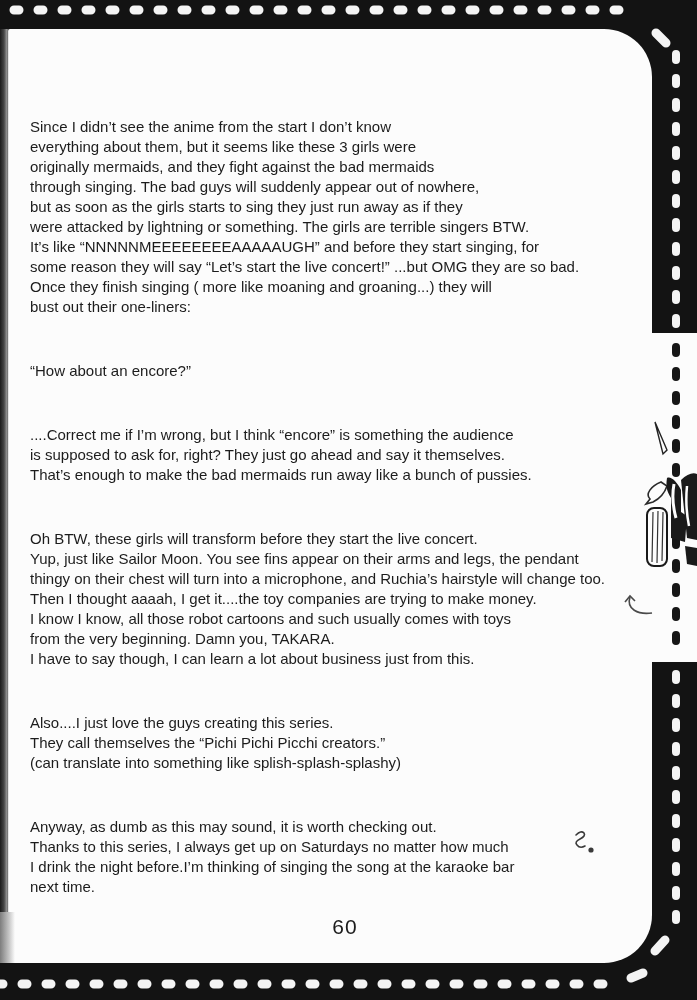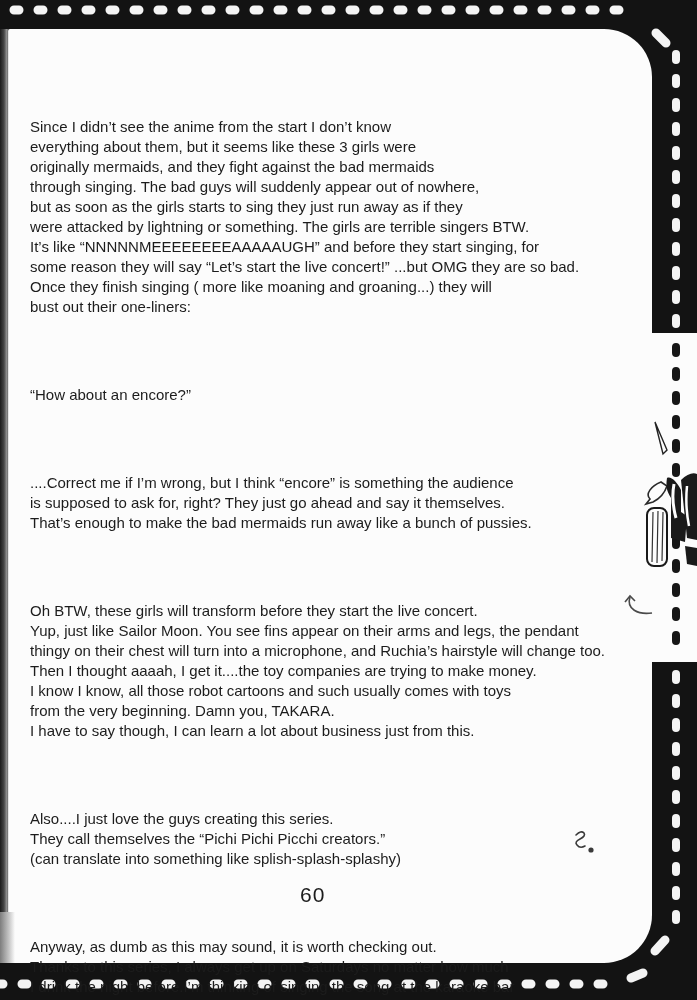--- a/index.html
+++ b/index.html
@@ -31,24 +31,24 @@
     background:linear-gradient(90deg,#7d7d7d 0%,#c6c6c6 60%,rgba(255,255,255,0) 100%);
   }
   .film-overlay{position:absolute;left:0;top:0;}
   
   .text-block{
     position:absolute;left:30px;top:77px;width:640px;
     color:var(--ink,#1c1c1c);
     font-size:15px;line-height:20px;
     white-space:pre;
   }
-  .para + .para{margin-top:28px;}
+  .para + .para{margin-top:4px;}
   .page-number{
-    position:absolute;left:300px;top:883px;width:90px;
-    text-align:left;
+    position:absolute;left:300px;top:915px;width:90px;
+    text-align:center;
     color:var(--ink,#1c1c1c);
     font-size:21px;line-height:24px;letter-spacing:1px;
   }
   .squiggle{position:absolute;left:571px;top:829px;}
   .art-fragment{position:absolute;left:641px;top:420px;}
   .sketch-arrow{position:absolute;left:622px;top:589px;}
 </style>
 </head>
 <body>
 

